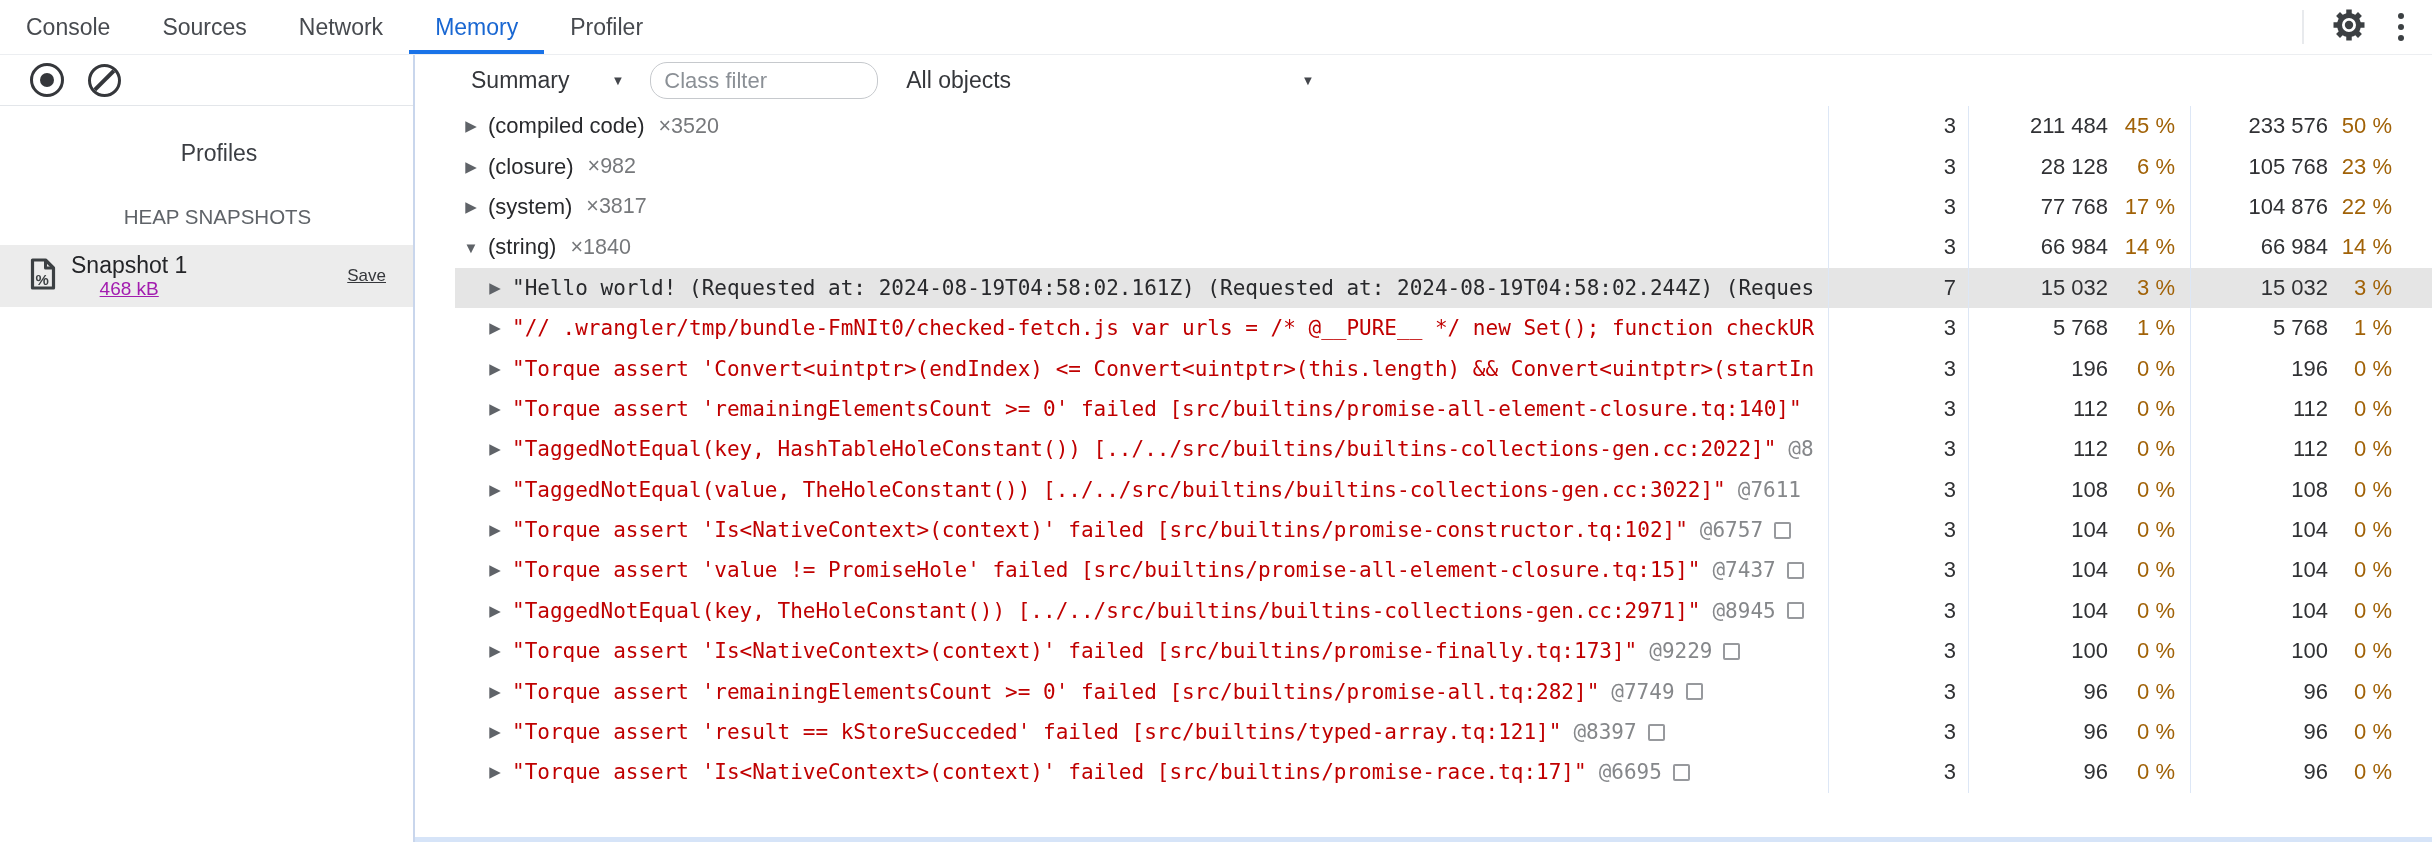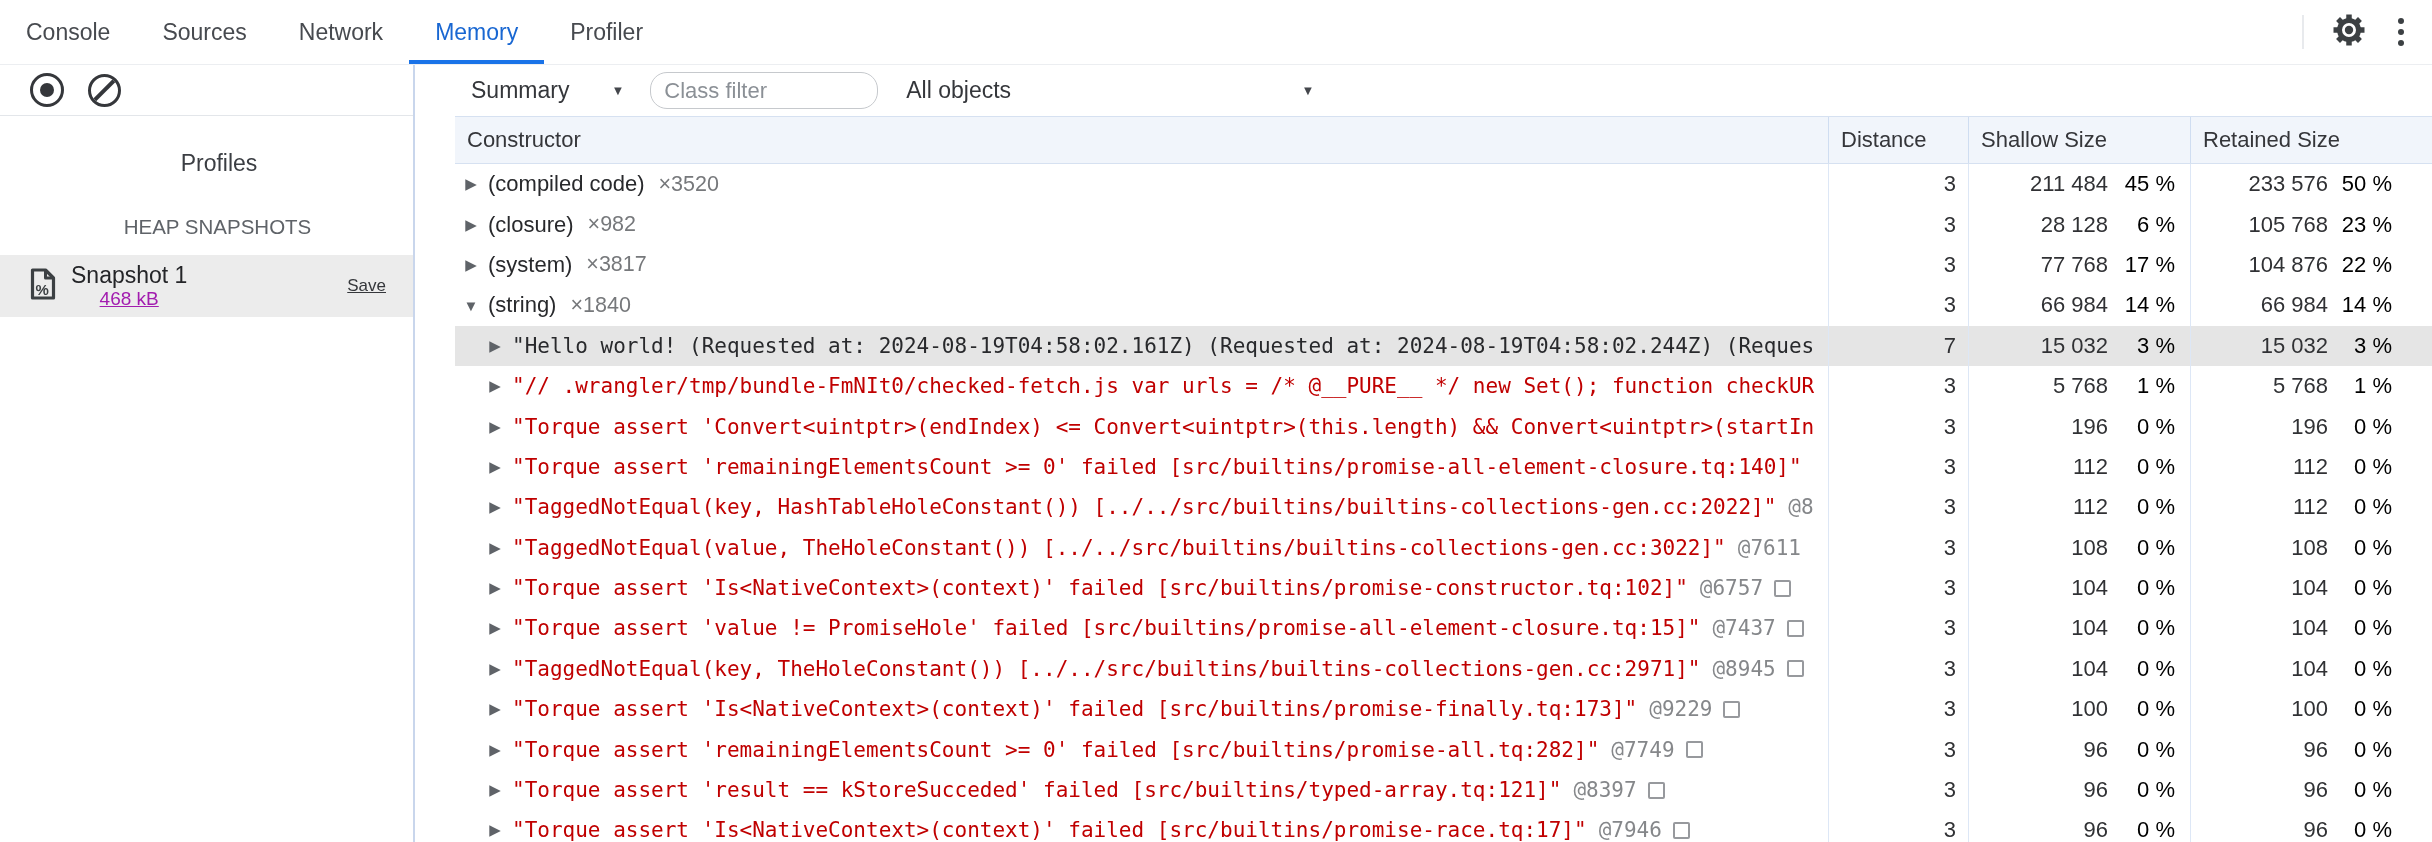--- a/index.html
+++ b/index.html
@@ -1,20 +1,20 @@
 <!DOCTYPE html>
 <html><head>
 <meta charset="utf-8">
 <style>
   * { box-sizing: border-box; margin: 0; padding: 0; }
   html, body { width: 2432px; height: 842px; overflow: hidden; background: #fff;
     font-family: "Liberation Sans", sans-serif; color: #303134; }
 
   
-  .tabbar { height: 65px; display: flex; align-items: stretch; border-bottom: 1px solid #eceef1; }
+  .tabbar { height: 55px; display: flex; align-items: stretch; border-bottom: 1px solid #eceef1; }
   .tab { display: flex; align-items: center; padding: 0 26px; font-size: 23px; color: #474a4f; position: relative; cursor: default; }
   .tab.active { color: #1967d2; }
   .tab.active::after { content: ""; position: absolute; left: 0; right: 0; bottom: 0; height: 4px; background: #1a73e8; }
   .tabbar-spacer { flex: 1; }
   .tabbar-right { display: flex; align-items: center; gap: 28px; padding-right: 24px; }
   .tabbar-divider { width: 2px; height: 34px; background: #e8eaed; }
   .kebab { display: flex; flex-direction: column; gap: 5px; padding: 4px; }
   .kebab i { width: 6px; height: 6px; border-radius: 50%; background: #3c4043; }
 
   
@@ -62,21 +62,21 @@
   .name { margin-left: 6px; color: #28292c; }
   .row.child .name { font-family: "DejaVu Sans Mono", monospace; font-size: 21px; }
   .row.child.red .name { color: #c00000; }
   .count { margin-left: 14px; color: #76787b; font-size: 21.5px; }
   .objid { margin-left: 12px; font-family: "DejaVu Sans Mono", monospace; font-size: 21px; color: #85878a; }
   .boxicon { flex: 0 0 17px; height: 17px; border: 2px solid #97999d; border-radius: 2px; margin-left: 11px; }
   .cell-distance { flex: 0 0 140px; border-left: 1px solid #dde7f6; justify-content: flex-end; padding-right: 12px; }
   .cell-shallow  { flex: 0 0 222px; border-left: 1px solid #dde7f6; padding-right: 15px; }
   .cell-retained { flex: 0 0 242px; border-left: 1px solid #dde7f6; padding-right: 40px; }
   .cell-shallow .val, .cell-retained .val { flex: 1; text-align: right; color: #303134; }
-  .pct { flex: 0 0 67px; text-align: right; color: #000000; }
+  .pct { flex: 0 0 67px; text-align: right; color: #a16207; }
   .cell-retained .pct { flex: 0 0 64px; }
   .bottom-strip { position: absolute; left: 0; right: 0; bottom: 0; height: 5px; background: #d6e4f8; }
 </style>
 </head>
 <body>
 
 <header class="tabbar">
   <div class="tab">
       <span>Console</span>
     </div>
@@ -152,26 +152,20 @@
         <span>Summary</span>
         <span class="arr">▼</span>
       </div>
       <input class="filter-input" type="text" placeholder="Class filter" style="">
       <div class="tool-select" id="objects-select">
         <span>All objects</span>
         <span class="arr">▼</span>
       </div>
     </div>
 
-    <div class="grid-header">
-      <div class="gh gh-constructor">Constructor</div>
-      <div class="gh gh-distance">Distance</div>
-      <div class="gh gh-shallow">Shallow Size</div>
-      <div class="gh gh-retained">Retained Size</div>
-    </div>
 
     <div class="grid-body">
         <div class="row group">
     <div class="cell cell-constructor">
       <span class="arrow">▶</span>
       <span class="name">(compiled code)</span>
       <span class="count">×3520</span>
 
     </div>
     <div class="cell cell-distance">3</div>
@@ -441,21 +435,21 @@
     <div class="cell cell-retained">
       <span class="val">96</span>
             <span class="pct">0 %</span>
     </div>
   </div>
         <div class="row child red">
     <div class="cell cell-constructor">
       <span class="arrow">▶</span>
       <span class="name">"Torque assert 'Is&lt;NativeContext&gt;(context)' failed [src/builtins/promise-race.tq:17]"</span>
 
-      <span class="objid">@7946</span>
+      <span class="objid">@6695</span>
       <span class="boxicon"></span>
     </div>
     <div class="cell cell-distance">3</div>
     <div class="cell cell-shallow">
       <span class="val">96</span>
             <span class="pct">0 %</span>
     </div>
     <div class="cell cell-retained">
       <span class="val">96</span>
             <span class="pct">0 %</span>

